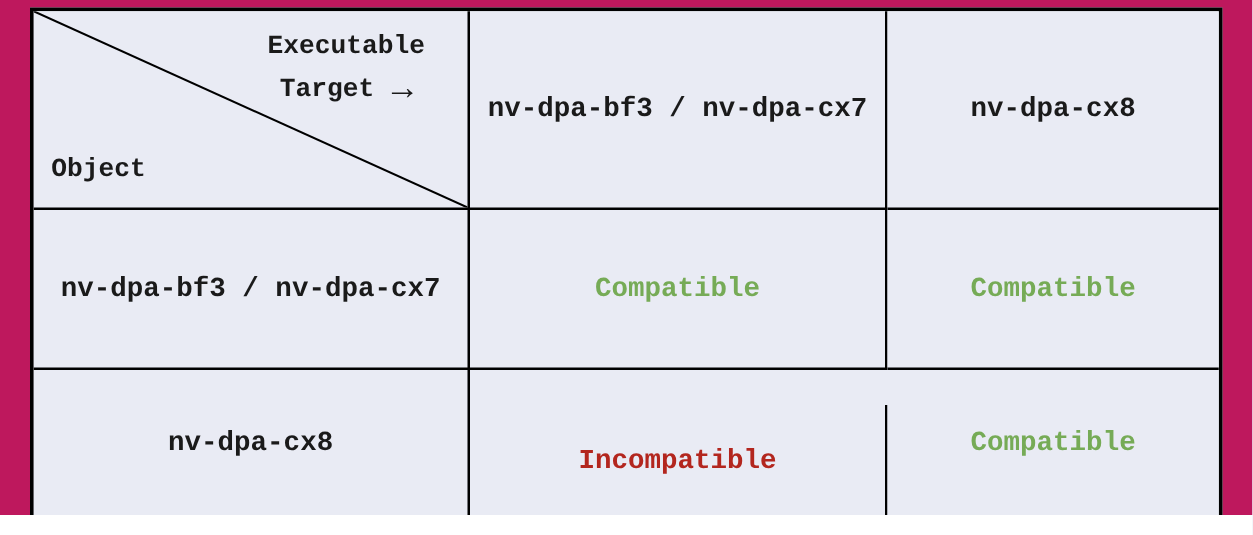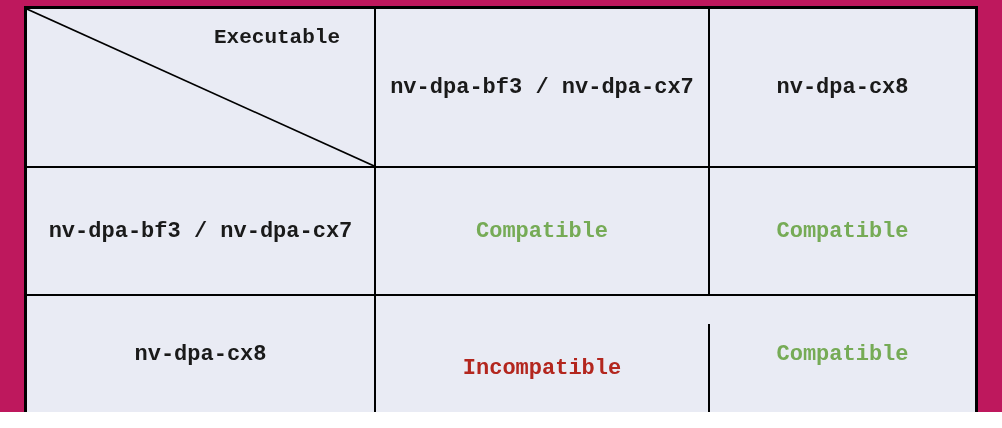--- a/index.html
+++ b/index.html
@@ -89,22 +89,24 @@
 
 <div class="canvas">
   <div class="matrix">
 
     <div class="cell corner-cell b-right b-bottom">
       <svg class="diag-svg" viewBox="0 0 100 100" preserveAspectRatio="none">
         <line x1="0" y1="0" x2="100" y2="100" stroke="#000000" stroke-width="1.6" vector-effect="non-scaling-stroke"></line>
       </svg>
       <div class="axis-col">
         <div>Executable</div>
+        <div><span>Target</span><span class="arrow-right">→</span></div>
       </div>
       <div class="axis-row">
+        <div>Object</div>
       </div>
     </div>
     <div class="cell b-right b-bottom">nv-dpa-bf3 / nv-dpa-cx7</div>
     <div class="cell b-bottom">nv-dpa-cx8</div>
 
     <div class="cell b-right b-bottom">nv-dpa-bf3 / nv-dpa-cx7</div>
     <div class="cell status-cell b-right b-bottom" data-status="compatible">Compatible</div>
     <div class="cell status-cell b-bottom" data-status="compatible">Compatible</div>
 
     <div class="cell b-right">nv-dpa-cx8</div>

